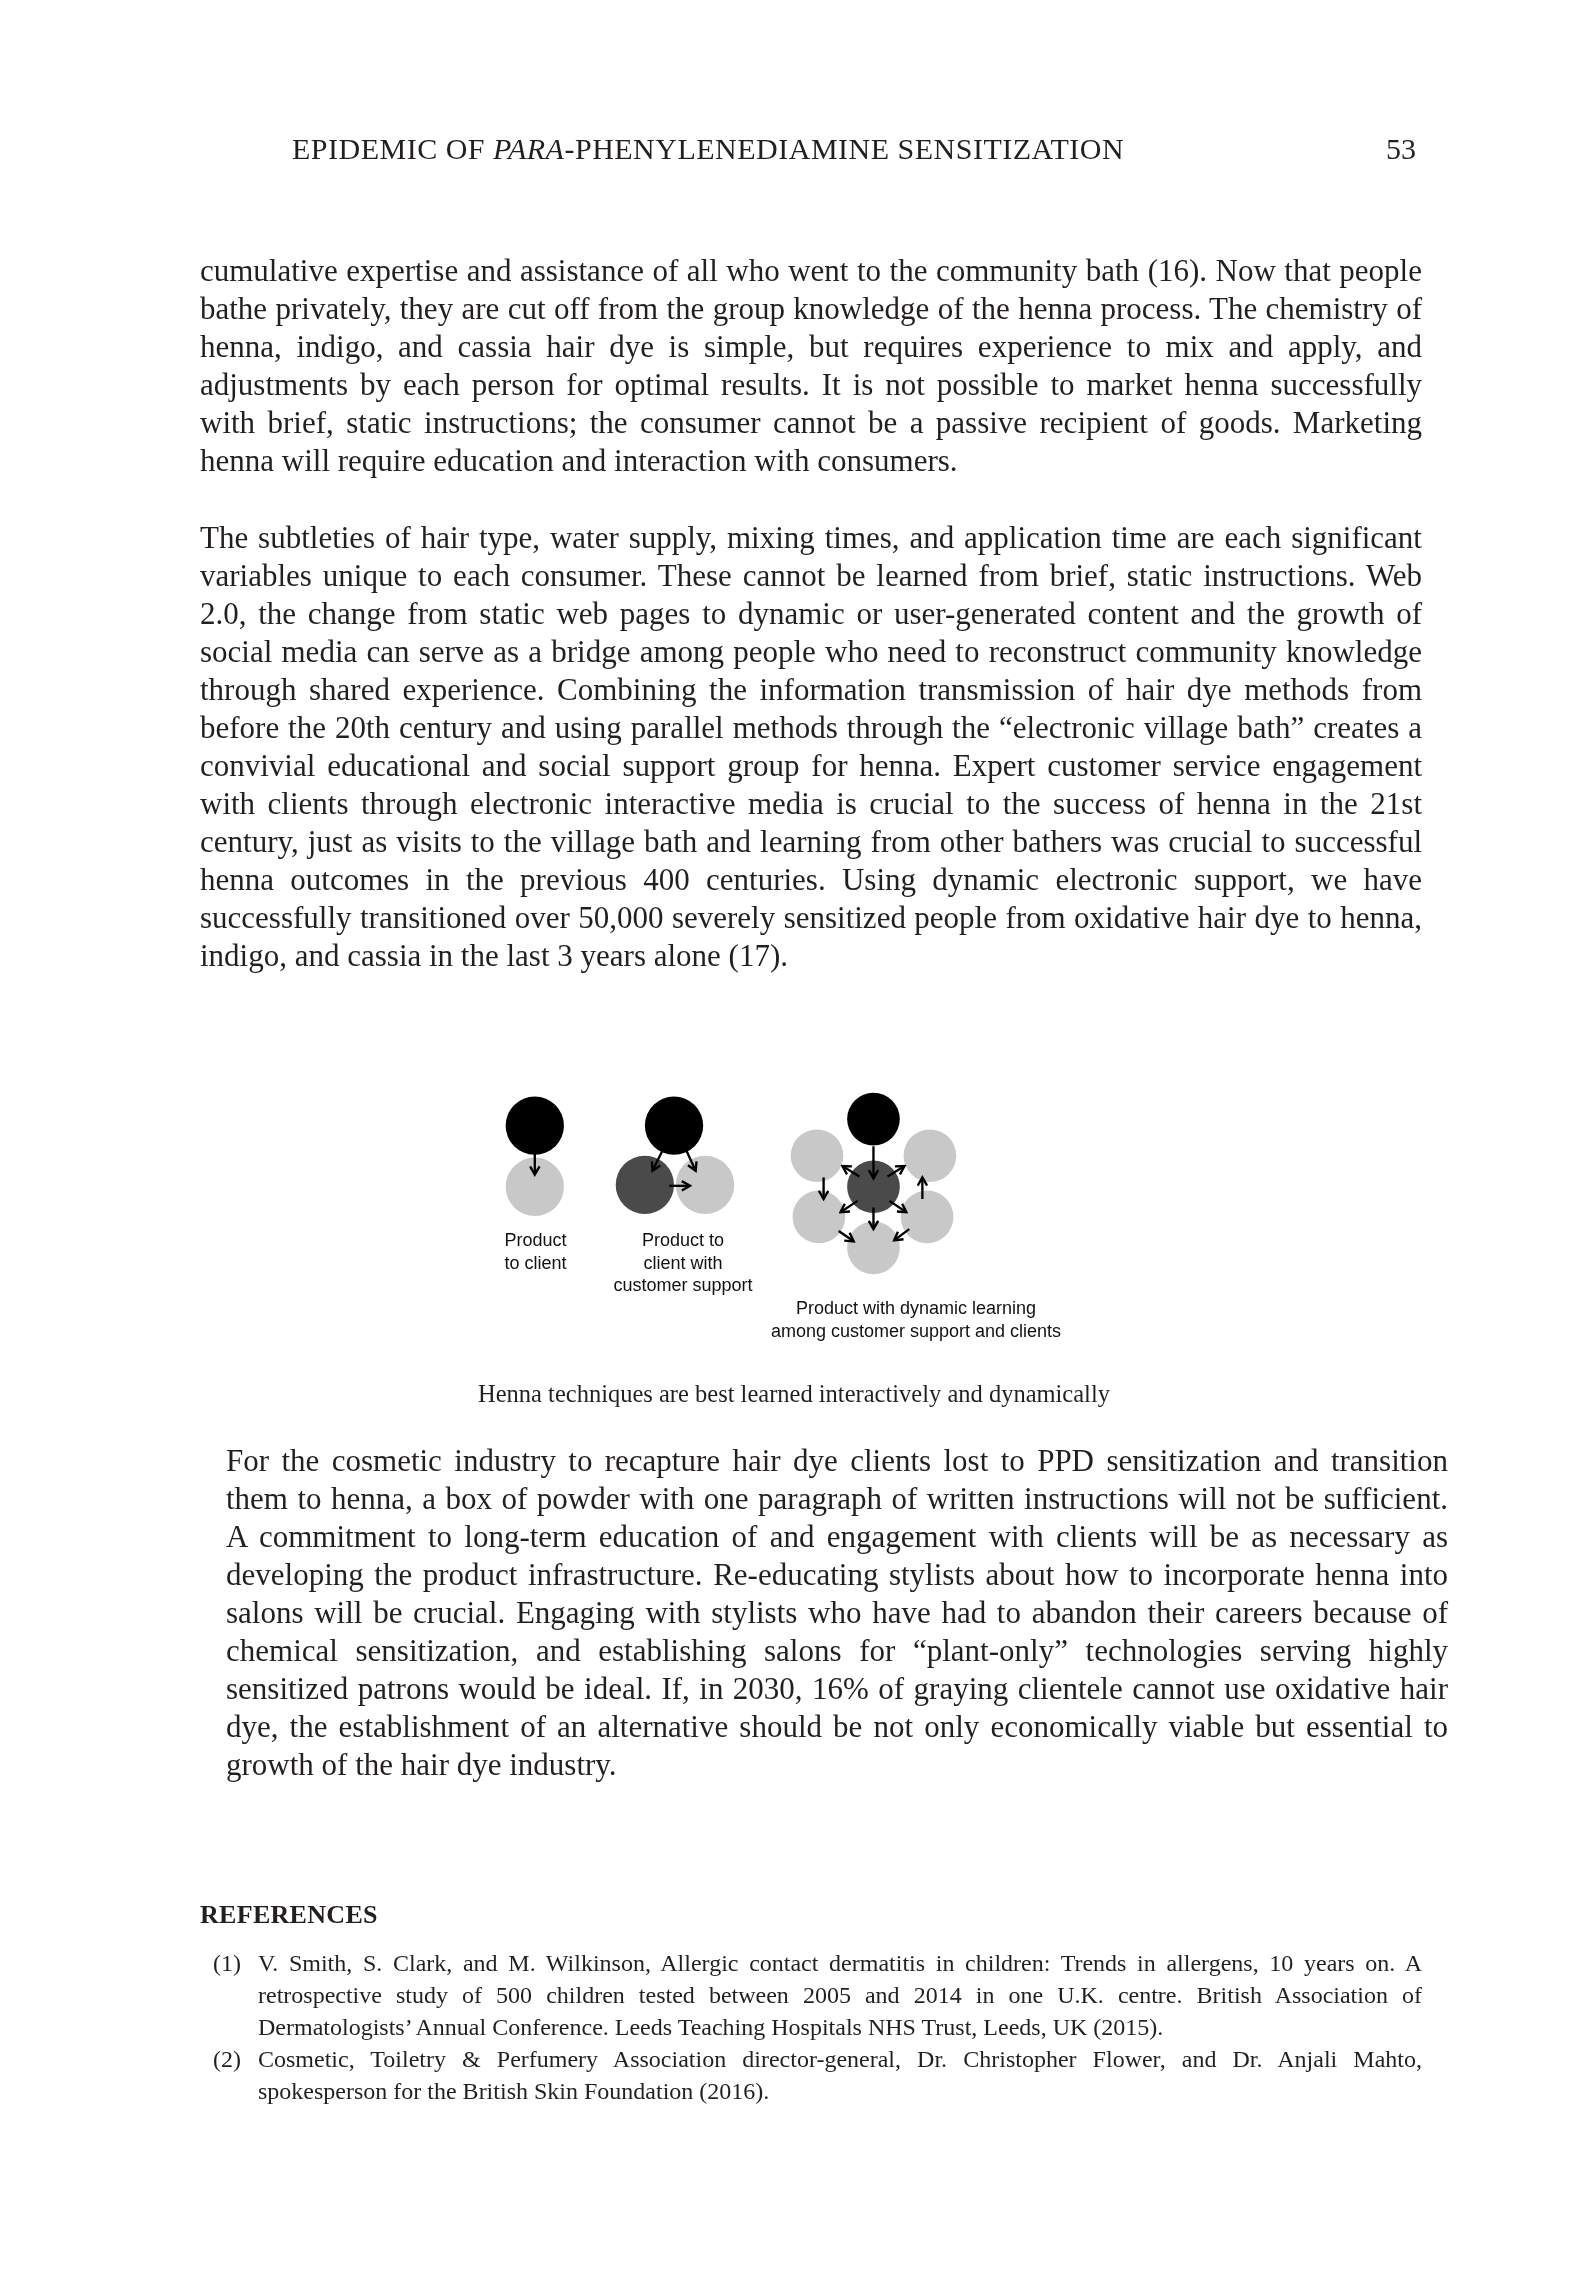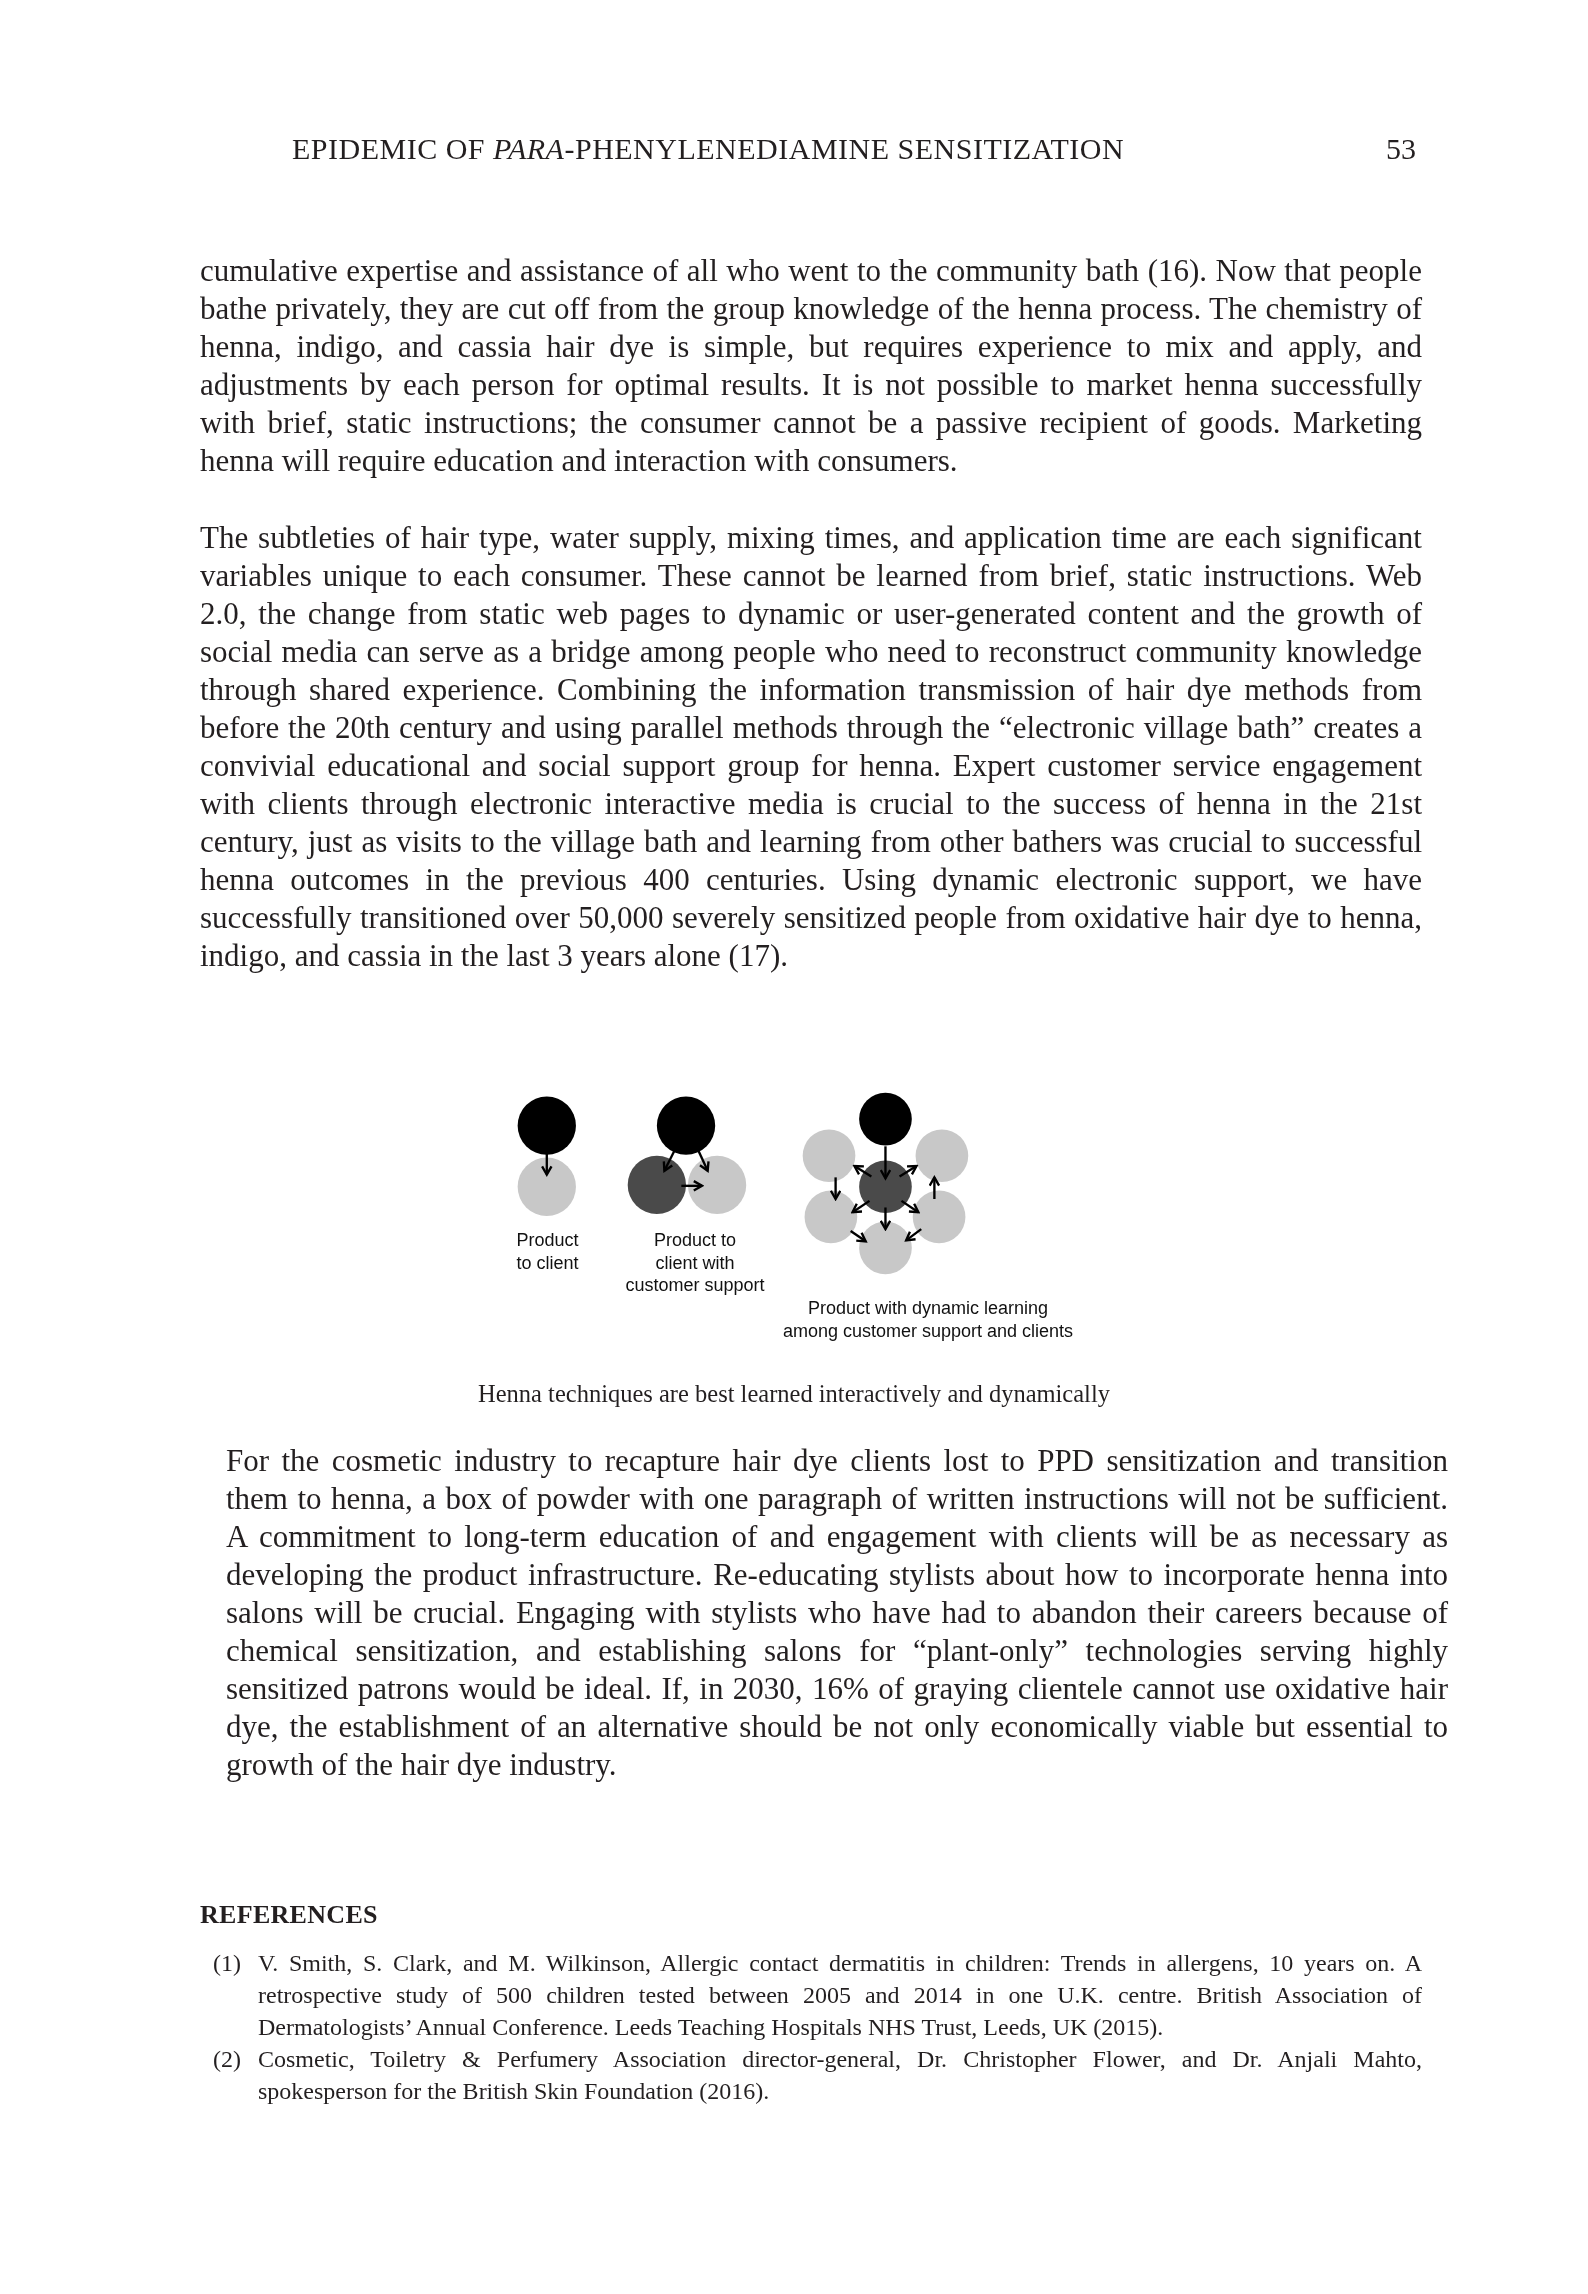--- a/index.html
+++ b/index.html
@@ -18,21 +18,21 @@
   .body-text {
     position: absolute; left: 200px; width: 1222px;
     font-size: 31px; line-height: 38px; text-align: justify;
     hyphens: manual;
   }
   .body-text p { margin: 0; }
   #p1 { top: 236px; margin-top: 16px; }
   #p2 { top: 519px; }
   #p3 { top: 1442px; margin-left: 26px; }
   .figure {
-    position: absolute; left: 504px; top: 1088px; width: 603px; height: 254px;
+    position: absolute; left: 492px; top: 1088px; width: 603px; height: 254px;
   }
   .figure svg { display: block; }
   .fig-label {
     position: absolute; font-family: "Liberation Sans", "DejaVu Sans", sans-serif;
     font-size: 18px; line-height: 22.6px; text-align: center; color: #111;
   }
   .caption {
     position: absolute; top: 1378px; left: 188px; width: 1212px; text-align: center;
     font-size: 24.5px; line-height: 32px;
   }

